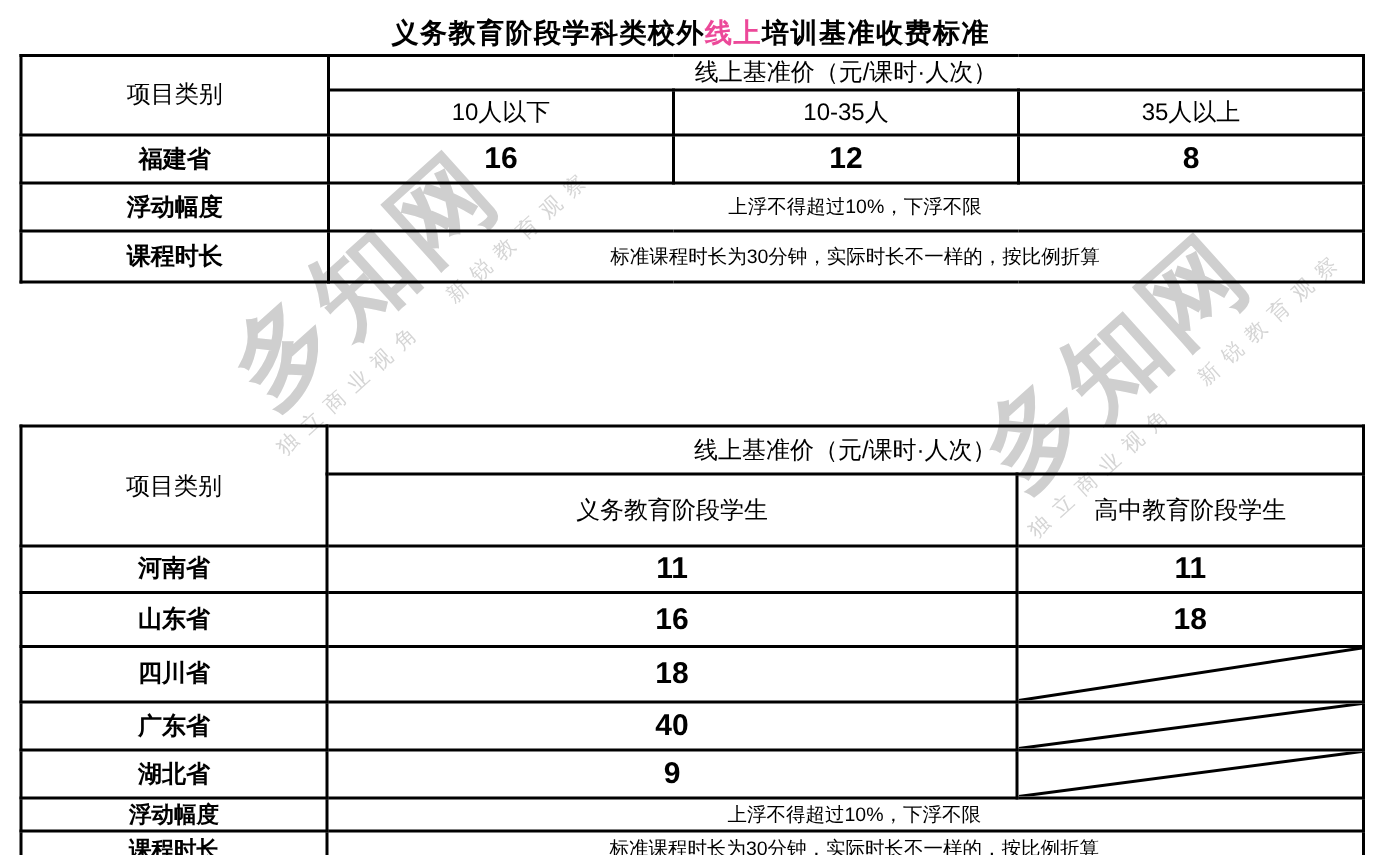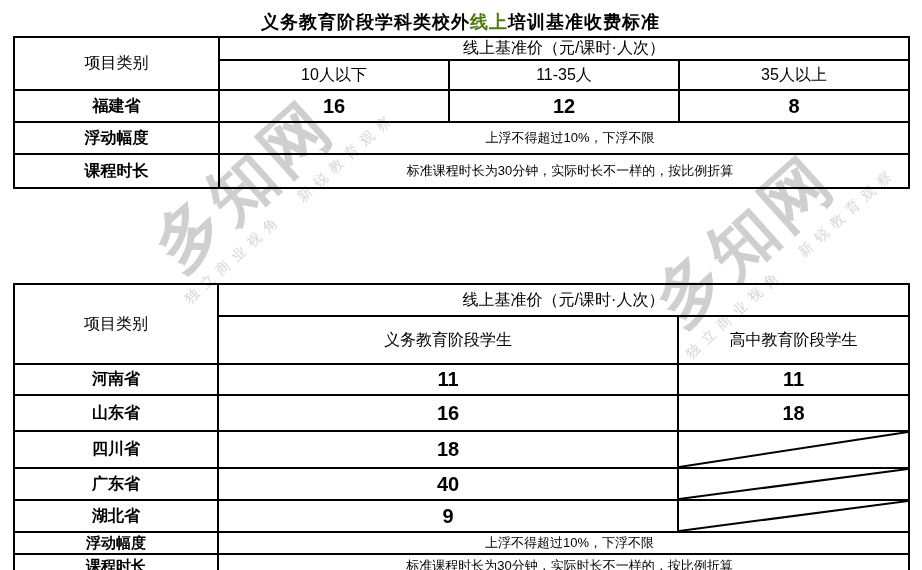--- a/index.html
+++ b/index.html
@@ -17,21 +17,21 @@
   }
 
   
   .title {
     position: absolute; left: 13px; width: 895px;
     text-align: center; font-weight: bold; font-size: 18px;
     letter-spacing: 1px; z-index: 2; white-space: nowrap;
   }
   .t1-title { top: 10px; }
   .t2-title { top: 245px; }
-  .title .hl { color: #4d7c0f; }
+  .title .hl { color: #ec4899; }
 
   
   table {
     position: absolute; left: 13px; width: 895px;
     border-collapse: collapse; table-layout: fixed;
     z-index: 1; background: transparent;
   }
   .table1 { top: 36px; }
   .table2 { top: 283px; }
   td {
@@ -97,21 +97,21 @@
         <col style="width:230px">
         <col style="width:230px">
     </colgroup>
     <tbody>
       <tr style="height:22px">
         <td rowspan="2" class="cell-head">项目类别</td>
         <td colspan="3" class="cell-head">线上基准价（元/课时·人次）</td>
       </tr>
       <tr style="height:30px">
         <td class="cell-head">10人以下</td>
-        <td class="cell-head">11-35人</td>
+        <td class="cell-head">10-35人</td>
         <td class="cell-head">35人以上</td>
       </tr>
       <tr style="height:32px">
         <td class="cell-bold">福建省</td>
         <td class="cell-num">16</td>
         <td class="cell-num">12</td>
         <td class="cell-num">8</td>
       </tr>
       <tr style="height:32px">
         <td class="cell-bold">浮动幅度</td>

